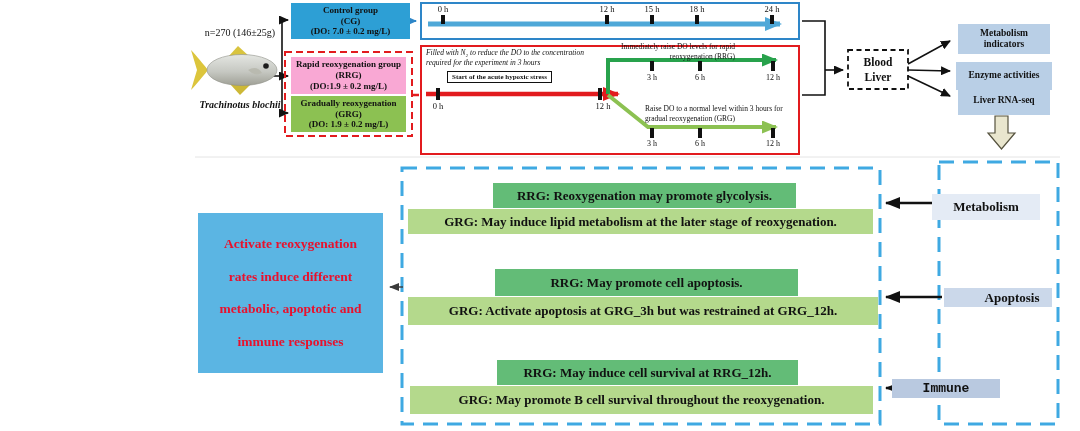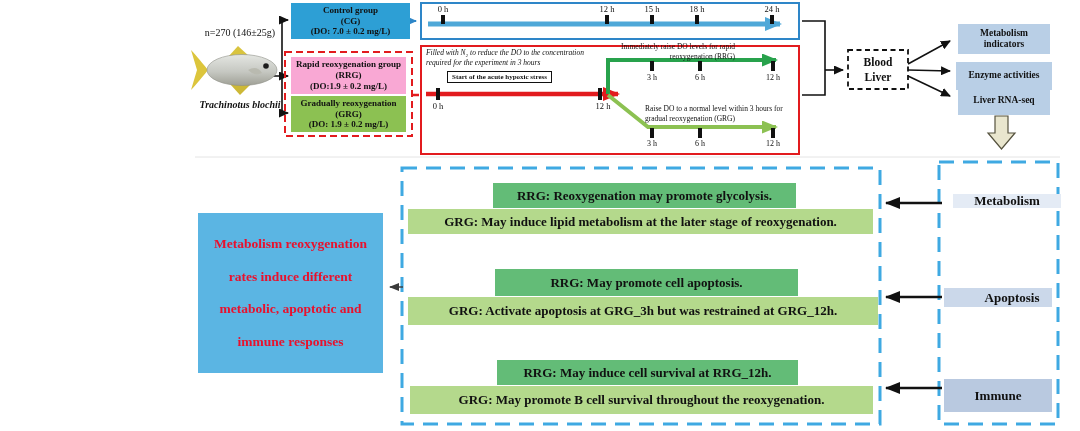--- a/index.html
+++ b/index.html
@@ -198,24 +198,24 @@
   <div class="box assay" style="left:956px;top:62px;width:96px;height:17px;">Enzyme activities</div>
   <div class="box assay" style="left:958px;top:87px;width:92px;height:17px;">Liver RNA-seq</div>
 
   <div class="box finding f-rrg" style="left:493px;top:183px;width:303px;height:25px;">RRG: Reoxygenation may promote glycolysis.</div>
   <div class="box finding f-grg" style="left:408px;top:209px;width:465px;height:25px;">GRG: May induce lipid metabolism at the later stage of reoxygenation.</div>
   <div class="box finding f-rrg" style="left:495px;top:269px;width:303px;height:27px;">RRG: May promote cell apoptosis.</div>
   <div class="box finding f-grg" style="left:408px;top:297px;width:470px;height:28px;">GRG: Activate apoptosis at GRG_3h but was restrained at GRG_12h.</div>
   <div class="box finding f-rrg" style="left:497px;top:360px;width:301px;height:25px;">RRG: May induce cell survival at RRG_12h.</div>
   <div class="box finding f-grg" style="left:410px;top:386px;width:463px;height:28px;">GRG: May promote B cell survival throughout the reoxygenation.</div>
 
-  <div class="box cat" style="left:953px;top:194px;width:108px;height:14px;background:#E4EBF5;">Metabolism</div>
+  <div class="box cat" style="left:932px;top:194px;width:108px;height:26px;background:#E4EBF5;">Metabolism</div>
   <div class="box cat" style="left:944px;top:288px;width:108px;height:19px;background:#CBD8EA;padding-left:28px;">Apoptosis</div>
-  <div class="box cat" style="left:944px;top:379px;width:108px;height:33px;background:#B9C9E0;">Immune</div>
+  <div class="box cat" style="left:892px;top:379px;width:108px;height:19px;background:#B9C9E0;font-family:Liberation Mono, monospace;">Immune</div>
 
   <div class="box conclusion" style="left:198px;top:213px;width:185px;height:160px;padding:6px 4px;">
-    <div>Metabolism reoxygenation</div>
+    <div>Activate reoxygenation</div>
     <div>rates induce different</div>
     <div>metabolic, apoptotic and</div>
     <div>immune responses</div>
   </div>
 
 </div>
 
 </body></html>

